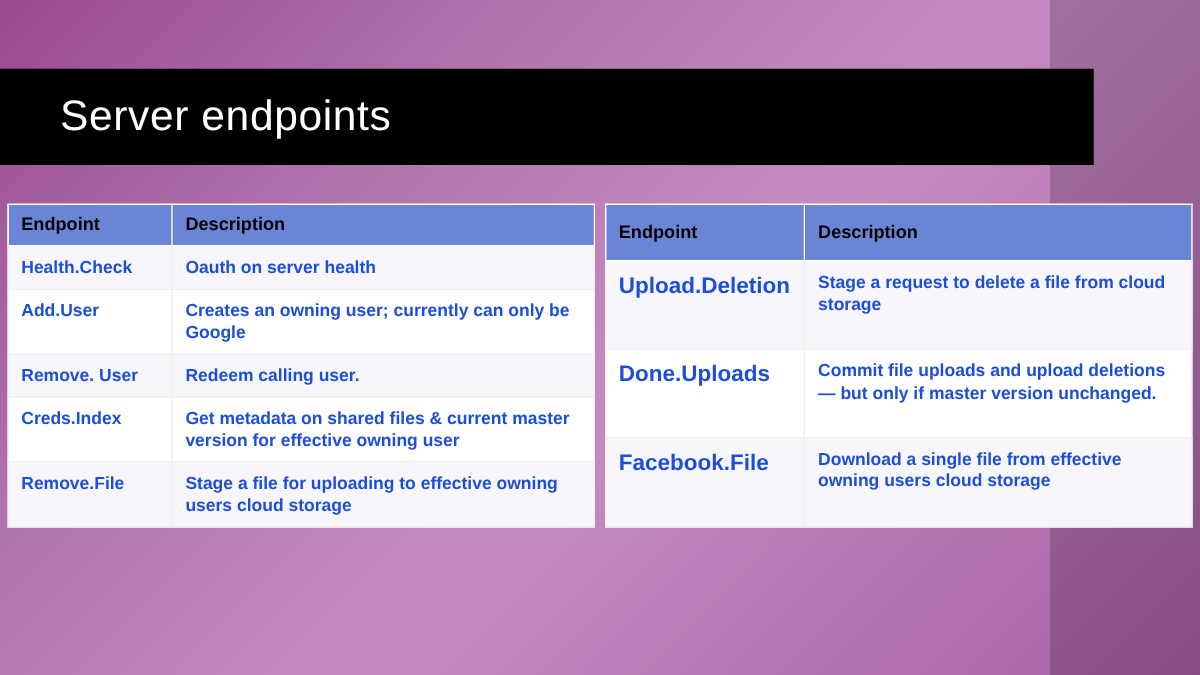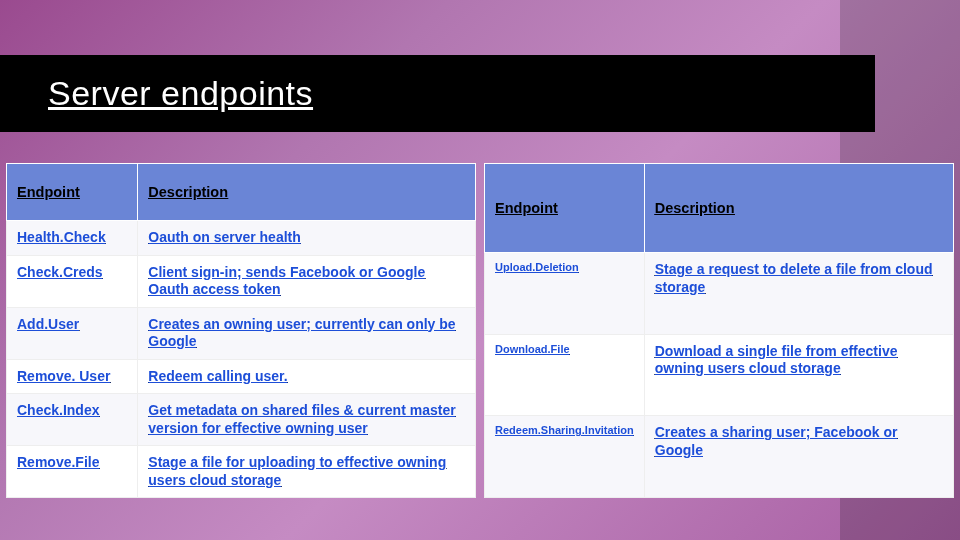--- a/index.html
+++ b/index.html
@@ -1,15 +1,15 @@
 <!DOCTYPE html>
 <html><head>
 <meta charset="utf-8">
 <style>
-  * { box-sizing: border-box; margin: 0; padding: 0; text-decoration: underline; }
+  * { box-sizing: border-box; margin: 0; padding: 0; }
   html, body { width: 960px; height: 540px; overflow: hidden; }
   body {
     font-family: "Segoe UI", Tahoma, sans-serif;
     background: linear-gradient(135deg, #9a4a8f 0%, #b176b0 30%, #c58bc3 55%, #a85fa3 100%);
     position: relative;
   }
   
   .corner-band {
     position: absolute;
     top: 0; right: 0;
@@ -47,35 +47,35 @@
     flex: 1;
     background: #fff;
     border-collapse: collapse;
     font-size: 14px;
   }
   .tbl th {
     background: #6a85d6;
     color: #000;
     font-weight: 700;
     text-align: left;
-    padding: 20px 10px;
+    padding: 8px 10px;
     border: 1px solid #fff;
     font-size: 14.5px;
   }
   .tbl td {
     padding: 8px 10px;
     border: 1px solid #eee;
     vertical-align: top;
     font-weight: 600;
     color: #1d4ed8;
     line-height: 1.25;
   }
   .tbl td.ep { white-space: nowrap; width: 28%; }
   .tbl tr:nth-child(even) td { background: #f7f7fb; }
-  .tbl2 td.ep { width: 34%; font-size: 11px; }
+  .tbl2 td.ep { width: 34%; font-size: 18px; }
 </style>
 </head>
 <body>
 
 <div class="corner-band"></div>
 
 <div class="title-bar">
   <h1>Server endpoints</h1>
 </div>
 
@@ -85,56 +85,52 @@
     <tbody>
         <tr>
       <th>Endpoint</th>
       <th>Description</th>
     </tr>
     <tr>
       <td class="ep">Health.Check</td>
       <td>Oauth on server health</td>
     </tr>
     <tr>
-      <td class="ep">Check.Creds</td>
-      <td>Client sign-in; sends Facebook or Google Oauth access token</td>
-    </tr>
-    <tr>
       <td class="ep">Add.User</td>
       <td>Creates an owning user; currently can only be Google</td>
     </tr>
     <tr>
       <td class="ep">Remove. User</td>
       <td>Redeem calling user.</td>
     </tr>
     <tr>
-      <td class="ep">Check.Index</td>
+      <td class="ep">Creds.Index</td>
       <td>Get metadata on shared files &amp; current master version for effective owning user</td>
     </tr>
     <tr>
       <td class="ep">Remove.File</td>
       <td>Stage a file for uploading to effective owning users cloud storage</td>
     </tr>
   </tbody>
     </table>
 
   <table class="tbl tbl2">
     <tbody>
         <tr>
       <th>Endpoint</th>
       <th>Description</th>
     </tr>
     <tr>
       <td class="ep">Upload.Deletion</td>
       <td>Stage a request to delete a file from cloud storage</td>
     </tr>
     <tr>
-      <td class="ep">Download.File</td>
-      <td>Download a single file from effective owning users cloud storage</td>
+      <td class="ep">Done.Uploads</td>
+      <td>Commit file uploads and upload deletions— but only if master version unchanged.</td>
     </tr>
     <tr>
-      <td class="ep">Redeem.Sharing.Invitation</td>
-      <td>Creates a sharing user; Facebook or Google</td>
+      <td class="ep">Facebook.File</td>
+      <td>Download a single file from effective owning users cloud storage</td>
     </tr>
   </tbody>
     </table>
 
 </div>
 
 </body></html>

